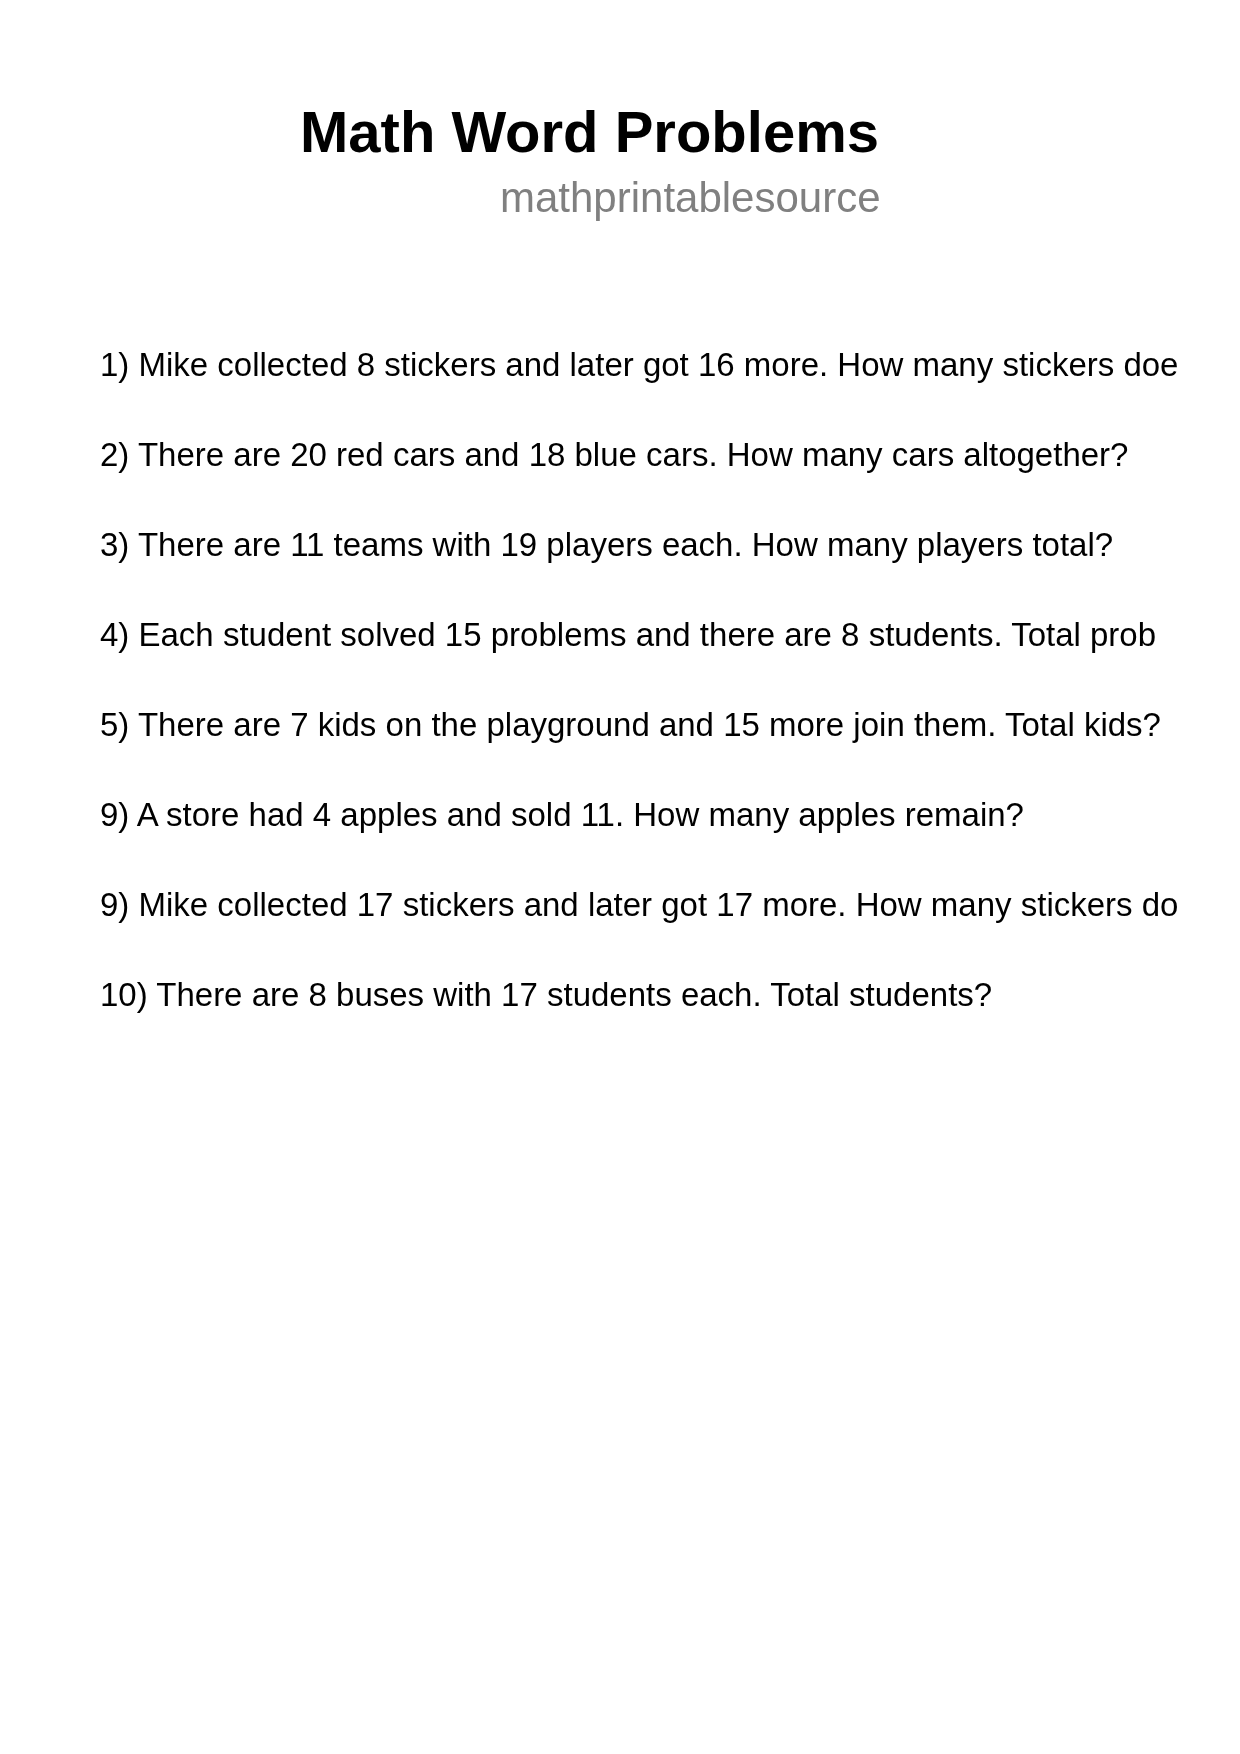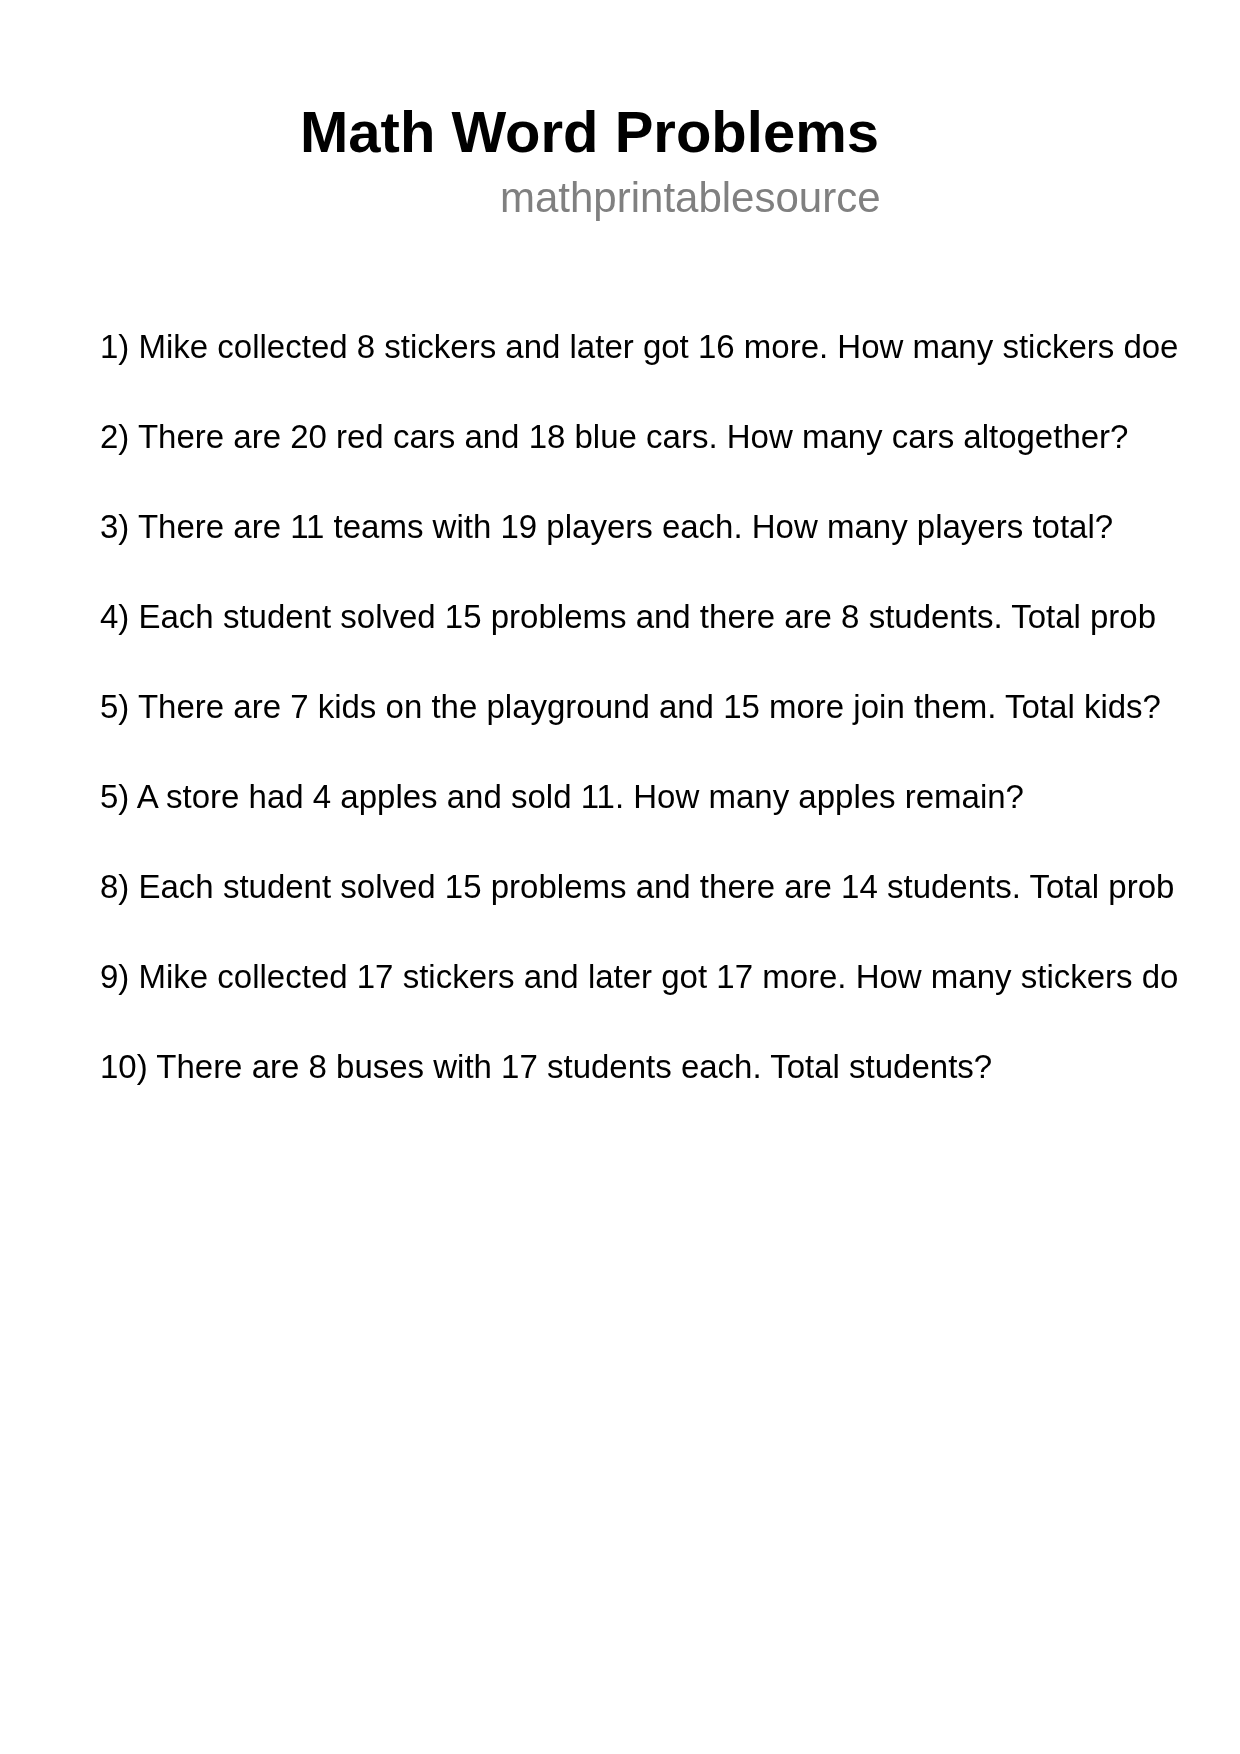--- a/index.html
+++ b/index.html
@@ -1,30 +1,29 @@
 <!DOCTYPE html>
 <html><head>
 <meta charset="utf-8">
 <style>
   html, body { margin:0; padding:0; background:#ffffff; }
   body { width:1240px; height:1754px; position:relative; overflow:hidden; font-family:"Liberation Sans", sans-serif; color:#000; }
   .title { position:absolute; left:300px; top:96px; font-size:58px; line-height:72px; white-space:nowrap; color:#000;font-weight:bold; }
   .subtitle { position:absolute; left:500px; top:178px; font-size:42px; line-height:40px; white-space:nowrap; color:#808080; }
-  .problems { position:absolute; left:100px; top:327px; right:0; overflow:hidden; }
+  .problems { position:absolute; left:100px; top:345px; right:0; overflow:hidden; }
   .problem { font-size:33px; line-height:40px; height:40px; margin-bottom:50px; white-space:nowrap; overflow:hidden; }
 </style>
 </head>
 <body>
 
 <div class="title">Math Word Problems</div>
 <div class="subtitle">mathprintablesource</div>
 
 <div class="problems">
   <div class="problem">1) Mike collected 8 stickers and later got 16 more. How many stickers doe</div>
   <div class="problem">2) There are 20 red cars and 18 blue cars. How many cars altogether?</div>
   <div class="problem">3) There are 11 teams with 19 players each. How many players total?</div>
   <div class="problem">4) Each student solved 15 problems and there are 8 students. Total prob</div>
   <div class="problem">5) There are 7 kids on the playground and 15 more join them. Total kids?</div>
-  <div class="problem">5) A store had 4 apples and sold 11. How many apples remain?</div>
-  <div class="problem">8) Each student solved 15 problems and there are 14 students. Total prob</div>
+  <div class="problem">9) A store had 4 apples and sold 11. How many apples remain?</div>
   <div class="problem">9) Mike collected 17 stickers and later got 17 more. How many stickers do</div>
   <div class="problem">10) There are 8 buses with 17 students each. Total students?</div>
 </div>
 
 </body></html>

